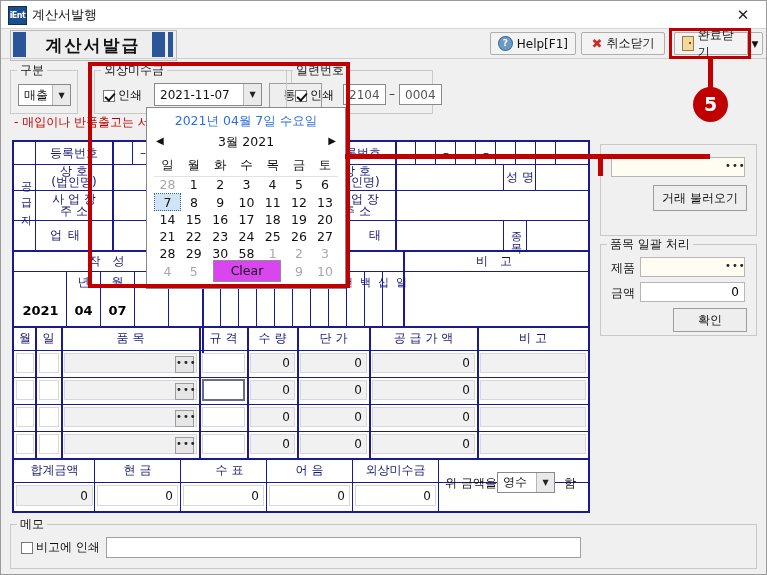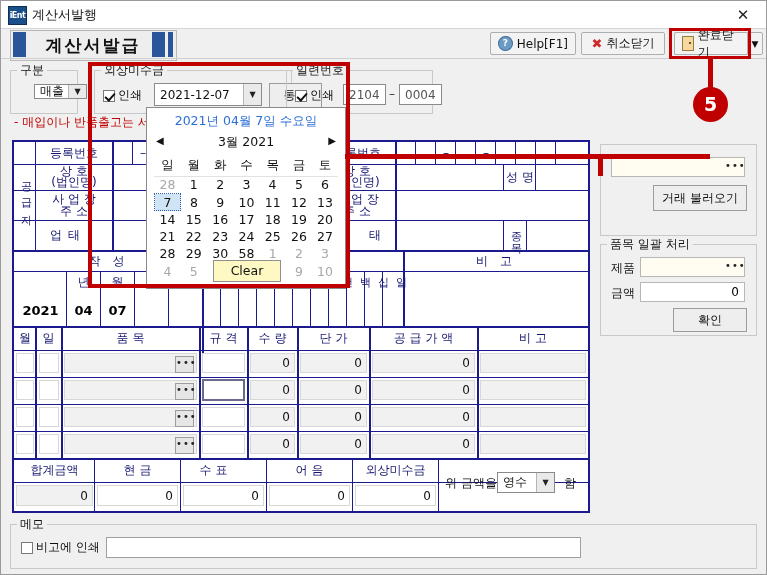--- a/index.html
+++ b/index.html
@@ -48,21 +48,21 @@
   .glabel{position:absolute;top:-9px;left:6px;background:#f0f0f0;padding:0 3px;font-size:12px;color:#111;white-space:nowrap;}
 
   #gb-gubun{left:9px;top:69px;width:66px;height:42px;}
   #gb-date{left:93px;top:69px;width:196px;height:42px;}
   #gb-serial{left:285px;top:69px;width:145px;height:42px;}
 
   .wcombo{position:absolute;background:#fff;border:1px solid #8a8a8a;box-sizing:border-box;display:flex;align-items:center;}
   .wcombo .val{flex:1;padding-left:5px;font-size:12px;color:#111;white-space:nowrap;}
   .wcombo .arrow{width:17px;height:100%;background:#eaeaea;border-left:1px solid #b5b5b5;
                  display:flex;align-items:center;justify-content:center;font-size:8px;color:#222;}
-  #cmb-gubun{left:23px;top:13px;width:53px;height:15px;}
+  #cmb-gubun{left:7px;top:13px;width:53px;height:22px;}
 
   .chk{position:absolute;display:flex;align-items:center;gap:3px;font-size:12px;color:#111;white-space:nowrap;}
   .chk .bx{width:12px;height:12px;background:#fff;border:1px solid #7a7a7a;position:relative;box-sizing:border-box;}
   .chk .bx.on:after{content:"";position:absolute;left:3px;top:0px;width:4px;height:8px;border:solid #111;border-width:0 2px 2px 0;transform:rotate(42deg);}
 
   #chk-date{left:8px;top:16px;}
   #cmb-date{left:59px;top:12px;width:108px;height:23px;}
   #btn-tonghap{position:absolute;left:174px;top:12px;width:51px;height:23px;background:#eeeeee;border:1px solid #9c9c9c;
                font-size:12px;text-align:center;line-height:22px;color:#111;}
   #chk-serial{left:8px;top:16px;}
@@ -114,21 +114,21 @@
   .cal-nav .nx{position:absolute;right:9px;top:0;font-size:10px;color:#111;}
   .cal-nav .mo{position:absolute;left:0;top:-1px;width:198px;text-align:center;font-size:12.5px;color:#111;}
   .cal-grid{position:absolute;left:7px;top:49px;width:184px;}
   .cal-grid table{border-collapse:collapse;width:184px;}
   .cal-grid th{font-size:12.5px;font-weight:normal;color:#111;padding:0 0 2px 0;height:17px;text-align:center;}
   .cal-grid .hdr-rule{position:absolute;left:0;top:19px;width:184px;height:1px;background:#e2e2e2;}
   .cal-grid td{font-size:12.5px;color:#111;height:17px;width:26px;text-align:center;padding:0;}
   .cal-grid td.dim{color:#a8a8a8;}
   .cal-grid td.sel{background:#cfe4f5;border:1px dotted #2a5db0;box-sizing:border-box;}
   .cal-grid td.today{border:1px solid #2b6fd6;box-sizing:border-box;color:#a8a8a8;}
-  .cal-clear{position:absolute;left:66px;top:152px;width:66px;height:20px;background:#fef9c3;border:1px solid #8f8f8f;
+  .cal-clear{position:absolute;left:66px;top:152px;width:66px;height:20px;background:#d946ef;border:1px solid #8f8f8f;
              font-size:12.5px;text-align:center;line-height:19px;color:#111;}
 
   
   .anno{position:absolute;z-index:60;pointer-events:none;}
   #anno-box-date{left:87px;top:61px;width:262px;height:226px;border:4px solid #c00000;box-sizing:border-box;}
   #anno-box-done{left:668px;top:27px;width:82px;height:31px;border:3px solid #c00000;box-sizing:border-box;}
   #anno-line-v{left:707px;top:58px;width:5px;height:55px;background:#c00000;}
   #anno-circle{left:692px;top:86px;width:35px;height:35px;border-radius:50%;background:#c00000;color:#fff;
                font-size:19px;font-weight:bold;text-align:center;line-height:35px;}
   #anno-line-h{left:344px;top:153px;width:365px;height:5px;background:#c00000;}
@@ -176,21 +176,21 @@
     </div>
   </div>
 
   <div class="gbox" id="gb-date">
     <div class="glabel">외상미수금</div>
     <div class="chk" id="chk-date">
       <span class="bx on"></span>
       <span>인쇄</span>
     </div>
     <div class="wcombo" id="cmb-date">
-      <span class="val">2021-12-07</span>
+      <span class="val">2021-11-07</span>
       <span class="arrow">▼</span>
     </div>
     <div id="btn-tonghap">통합</div>
   </div>
 
   <div class="gbox" id="gb-serial">
     <div class="glabel">일련번호</div>
     <div class="chk" id="chk-serial">
       <span class="bx on"></span>
       <span>인쇄</span>
@@ -373,21 +373,21 @@
     <div class="ifield lft" style="left:466px;top:292px;width:106px;height:20px;"></div>
 
     <div class="ln lnv" style="left:80px;top:316px;height:53px;"></div>
     <div class="ln lnv" style="left:166px;top:316px;height:53px;"></div>
     <div class="ln lnv" style="left:252px;top:316px;height:53px;"></div>
     <div class="ln lnv" style="left:338px;top:316px;height:53px;"></div>
     <div class="ln lnv" style="left:424px;top:316px;height:53px;"></div>
 
     <div class="cell" style="left:1px;top:318px;width:79px;height:21px;">합계금액</div>
     <div class="cell" style="left:81px;top:318px;width:85px;height:21px;">현    금</div>
-    <div class="cell" style="left:157px;top:318px;width:85px;height:21px;">수    표</div>
+    <div class="cell" style="left:173px;top:318px;width:85px;height:21px;">수    표</div>
     <div class="cell" style="left:339px;top:318px;width:85px;height:21px;">외상미수금</div>
     <div class="cell" style="left:253px;top:318px;width:85px;height:21px;">어    음</div>
 
     <div class="ifield" style="left:2px;top:343px;width:77px;height:21px;">0</div>
     <div class="ifield wh" style="left:83px;top:343px;width:81px;height:21px;">0</div>
     <div class="ifield wh" style="left:169px;top:343px;width:81px;height:21px;">0</div>
     <div class="ifield wh" style="left:255px;top:343px;width:81px;height:21px;">0</div>
     <div class="ifield wh" style="left:341px;top:343px;width:81px;height:21px;">0</div>
 
     <div class="cell" style="left:432px;top:331px;width:50px;height:20px;color:#111;">위 금액을</div>

